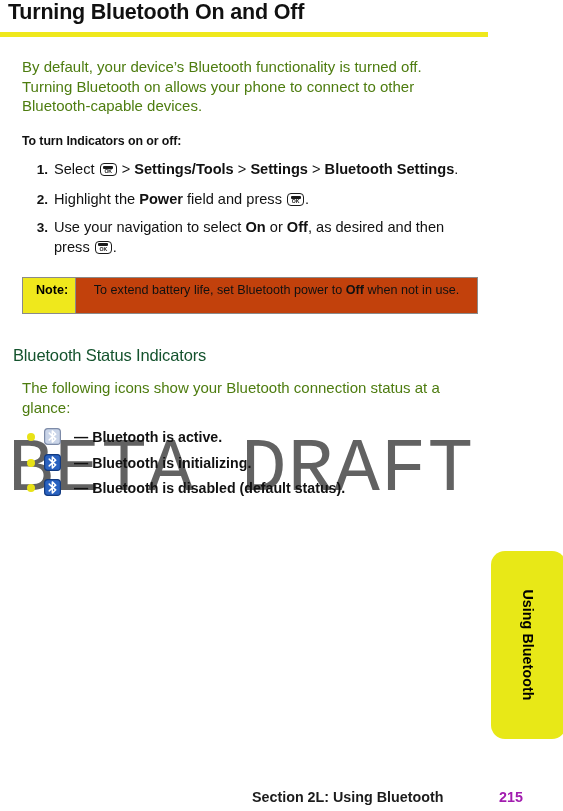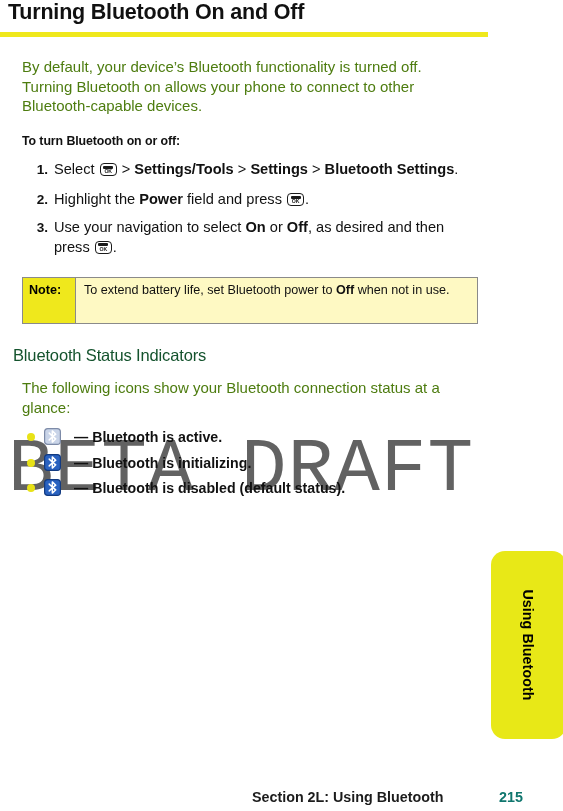--- a/index.html
+++ b/index.html
@@ -146,36 +146,37 @@
 
   
   .note-box {
     position: absolute;
     left: 22px;
     top: 277px;
     width: 456px;
     border: 1px solid #8a8a8a;
     box-sizing: border-box;
     display: flex;
-    background: #fef9c3;
+    background: #c2410c;
+    text-align: center;
   }
   .note-label {
     background: #efe81c;
     border-right: 1px solid #8a8a8a;
     width: 53px;
     flex: 0 0 53px;
     box-sizing: border-box;
     padding: 5px 0 5px 6px;
     font-size: 12.6px;
     font-weight: bold;
     color: #000;
   }
   .note-text {
     flex: 1;
-    padding: 5px 8px 24px 8px;
+    padding: 5px 8px 14px 8px;
     font-size: 12.6px;
     line-height: 15.5px;
     color: #111;
   }
 
   
   .section-head {
     position: absolute;
     left: 13px;
     top: 346px;
@@ -266,36 +267,36 @@
     font-size: 14.3px;
     font-weight: bold;
     color: #1c1c1c;
   }
   .footer-page {
     position: absolute;
     left: 487px;
     top: 0;
     font-size: 14.3px;
     font-weight: bold;
-    color: #0f766e;
+    color: #a21caf;
   }
 </style>
 </head>
 <body>
 
 <div class="watermark">BETA DRAFT</div>
 
 <div class="content">
 
   <div class="page-title">Turning Bluetooth On and Off</div>
   <div class="title-rule"></div>
 
   <div class="para" style="top:57px;">By default, your device’s Bluetooth functionality is turned off. Turning Bluetooth on allows your phone to connect to other Bluetooth-capable devices.</div>
 
-  <div class="sub-lead" style="top:134px;">To turn Bluetooth on or off:</div>
+  <div class="sub-lead" style="top:134px;">To turn Indicators on or off:</div>
 
   <div class="step" id="step-0" style="top:160px;">
     <span class="num">1.</span>
     <span class="txt">Select <span class="okkey"></span> &gt; <span class="b">Settings/Tools</span> &gt; <span class="b">Settings</span> &gt; <span class="b">Bluetooth Settings</span>.</span>
   </div>
 
   <div class="step" id="step-1" style="top:190px;">
     <span class="num">2.</span>
     <span class="txt">Highlight the <span class="b">Power</span> field and press <span class="okkey"></span>.</span>
   </div>

